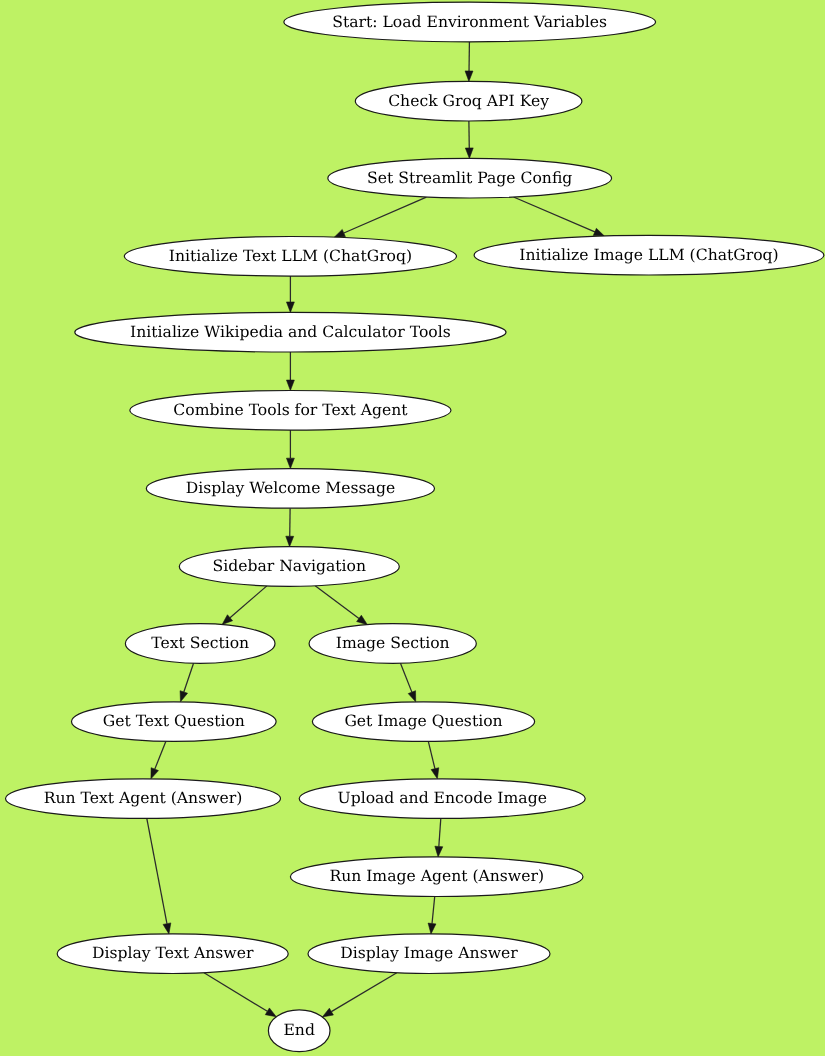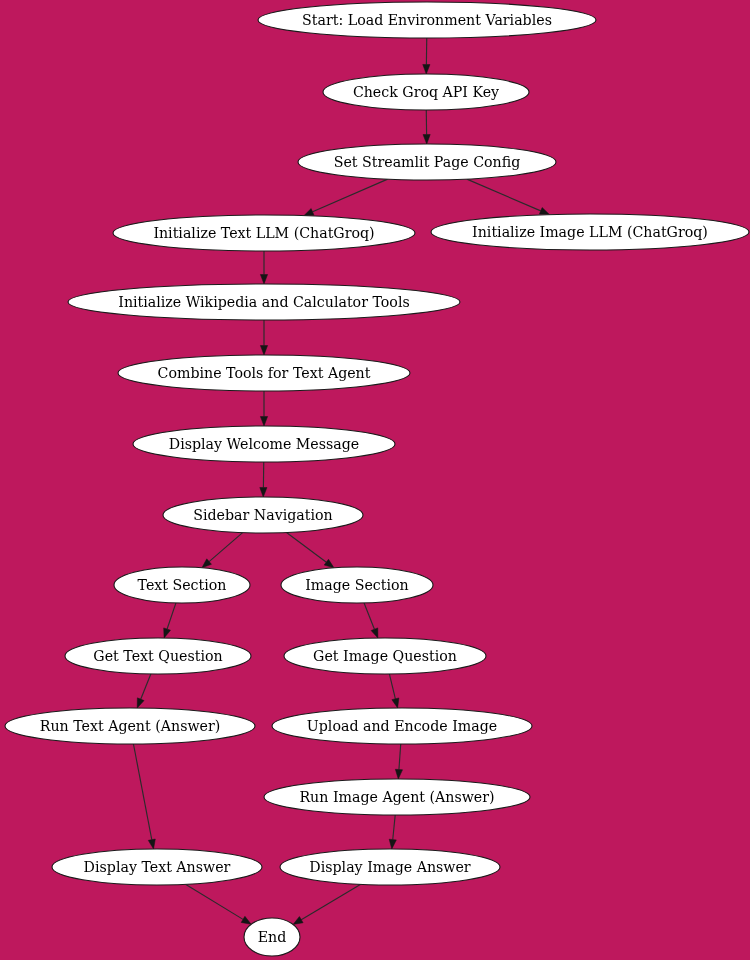--- a/index.html
+++ b/index.html
@@ -10,21 +10,21 @@
   body {
     width: 750px;
     height: 960px;
     overflow: hidden;
     font-family: "DejaVu Serif", "Liberation Serif", serif;
   }
   #graph-root {
     position: relative;
     width: 750px;
     height: 960px;
-    background: #be185d;
+    background: #bef264;
   }
   svg#flowchart {
     display: block;
     width: 750px;
     height: 960px;
   }
   .node-ellipse {
     fill: #ffffff;
     stroke: #1a1a1a;
     stroke-width: 1.1;

